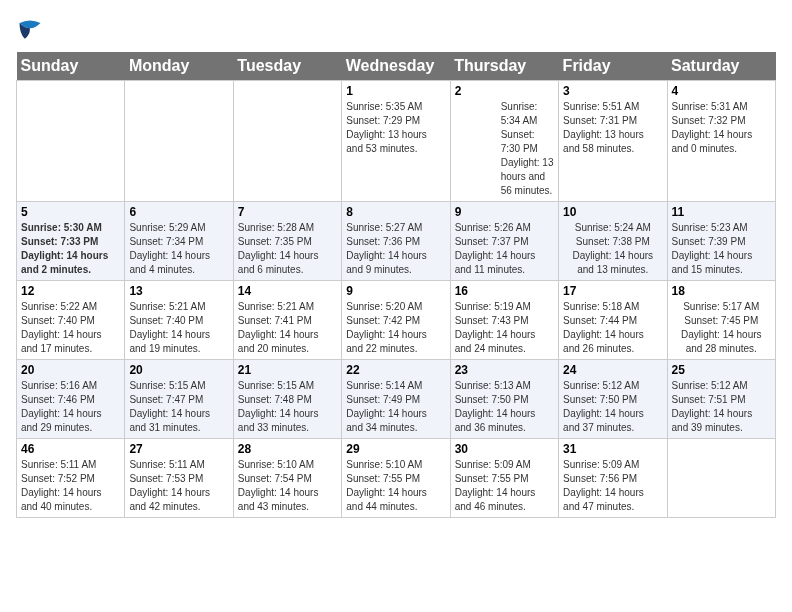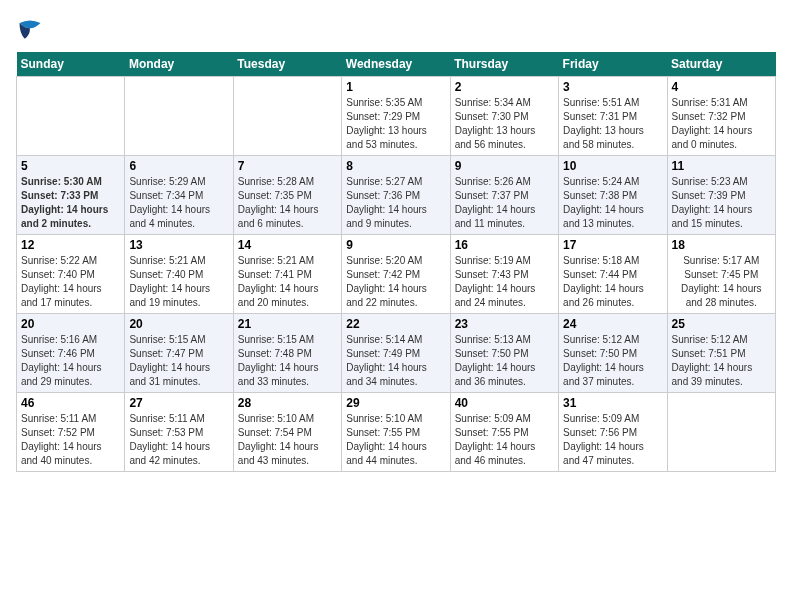--- a/index.html
+++ b/index.html
@@ -45,25 +45,25 @@
     .location-title {
       font-size: 15px;
       color: #333;
     }
     table {
       width: 100%;
       border-collapse: collapse;
       font-size: 11px;
     }
     thead th {
-      background-color: #0f766e;
+      background-color: #737373;
       color: white;
       padding: 5px 4px;
       text-align: left;
-      font-size: 12px;
+      font-size: 16px;
       font-weight: bold;
     }
     td {
       border: 1px solid #ccc;
       vertical-align: top;
       padding: 3px 4px;
       width: 108px;
       min-height: 80px;
     }
     tr:nth-child(even) td {
@@ -126,21 +126,21 @@
         <td class="empty-cell"></td>
         <td class="empty-cell"></td>
         <td>
           <span class="day-number">1</span>
           <div class="day-info" style="white-space: pre-line;">Sunrise: 5:35 AM
 Sunset: 7:29 PM
 Daylight: 13 hours and 53 minutes.</div>
         </td>
         <td>
           <span class="day-number">2</span>
-          <div class="day-info" style="white-space: pre-line;">Sunrise: 5:34 AM
+          <div class="day-info" style="white-space: pre-line; margin-left: 46px;">Sunrise: 5:34 AM
 Sunset: 7:30 PM
 Daylight: 13 hours and 56 minutes.</div>
         </td>
         <td>
           <span class="day-number">3</span>
           <div class="day-info" style="white-space: pre-line;">Sunrise: 5:51 AM
 Sunset: 7:31 PM
 Daylight: 13 hours and 58 minutes.</div>
         </td>
         <td>
@@ -176,21 +176,21 @@
 Daylight: 14 hours and 9 minutes.</div>
         </td>
         <td>
           <span class="day-number">9</span>
           <div class="day-info" style="white-space: pre-line;">Sunrise: 5:26 AM
 Sunset: 7:37 PM
 Daylight: 14 hours and 11 minutes.</div>
         </td>
         <td>
           <span class="day-number">10</span>
-          <div class="day-info" style="white-space: pre-line;">Sunrise: 5:24 AM
+          <div class="day-info" style="white-space: pre-line; text-align: center;">Sunrise: 5:24 AM
 Sunset: 7:38 PM
 Daylight: 14 hours and 13 minutes.</div>
         </td>
         <td>
           <span class="day-number">11</span>
           <div class="day-info" style="white-space: pre-line;">Sunrise: 5:23 AM
 Sunset: 7:39 PM
 Daylight: 14 hours and 15 minutes.</div>
         </td>
       </tr>
@@ -301,21 +301,21 @@
 Sunset: 7:54 PM
 Daylight: 14 hours and 43 minutes.</div>
         </td>
         <td>
           <span class="day-number">29</span>
           <div class="day-info" style="white-space: pre-line;">Sunrise: 5:10 AM
 Sunset: 7:55 PM
 Daylight: 14 hours and 44 minutes.</div>
         </td>
         <td>
-          <span class="day-number">40</span>
+          <span class="day-number">30</span>
           <div class="day-info" style="white-space: pre-line;">Sunrise: 5:09 AM
 Sunset: 7:55 PM
 Daylight: 14 hours and 46 minutes.</div>
         </td>
         <td>
           <span class="day-number">31</span>
           <div class="day-info" style="white-space: pre-line;">Sunrise: 5:09 AM
 Sunset: 7:56 PM
 Daylight: 14 hours and 47 minutes.</div>
         </td>

